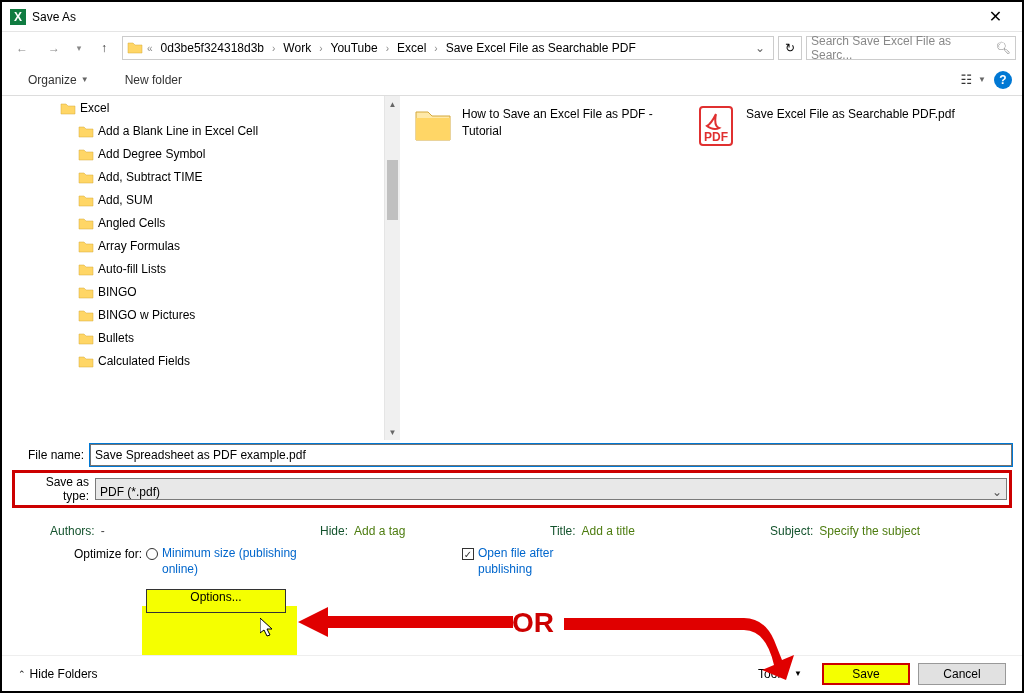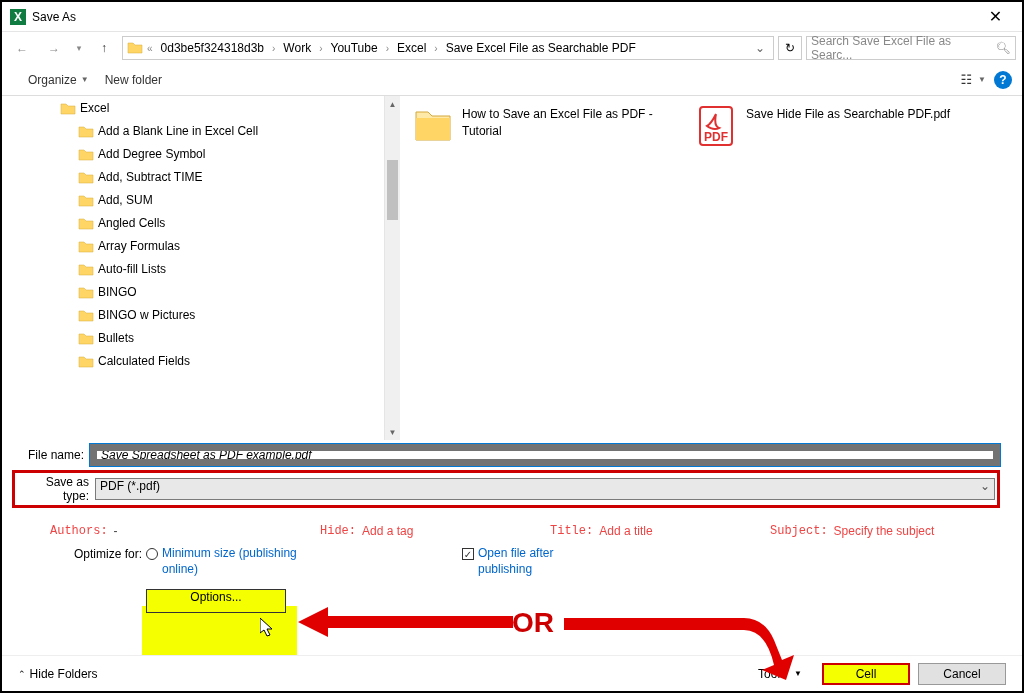--- a/index.html
+++ b/index.html
@@ -40,34 +40,34 @@
 .tree .node { display: flex; align-items: center; height: 23px; gap: 4px; padding-left: 4px; }
 .tree .node.child { padding-left: 22px; }
 .tree .node .fld { width: 16px; height: 14px; }
 .content { flex: 1; position: relative; padding: 8px 12px; }
 .content .items { display: flex; gap: 24px; }
 .content .item { display: flex; gap: 8px; width: 260px; align-items: flex-start; }
 .content .item .thumb { width: 42px; height: 42px; flex-shrink: 0; }
 .content .item .lbl { padding-top: 2px; line-height: 1.4; }
 
 
-.form { padding: 4px 22px 6px 10px; }
+.form { padding: 4px 10px 6px 10px; }
 .form .row { display: flex; align-items: center; margin-bottom: 4px; }
 .form .row .lab { width: 78px; text-align: right; padding-right: 6px; }
 .form .row .field { flex: 1; }
 .form .row input[type=text], .form .row .select { width: 100%; height: 22px; border: 1px solid #7a7a7a; background: #fff; padding: 0 4px; position: relative; }
-.form .row input.filename { border: 7px solid #737373; outline: 1px solid #0078d4; font-style: italic; }
-.form .row .select { background: #e8e8e8; display: flex; align-items: flex-start; }
+.form .row input.filename { border: 1px solid #737373; outline: 1px solid #0078d4; }
+.form .row .select { background: #e8e8e8; display: flex; align-items: flex-end; }
 .form .row .select .dd { margin-left: auto; color: #555; }
 .form .redbox { border: 3px solid #c00; padding: 2px; }
 
 .meta { display: flex; padding: 6px 10px 2px 48px; gap: 20px; }
 .meta .pair { display: flex; gap: 6px; }
-.meta .pair .mlab { color: #ef4444; font-family: Liberation Mono, monospace; }
-.meta .pair .mval { color: #ef4444; }
+.meta .pair .mlab { color: #14532d; }
+.meta .pair .mval { color: #4d7c0f; }
 .meta .pair .dash { color: #444; }
 
 .optimize { display: flex; padding: 6px 10px 2px 72px; gap: 30px; align-items: flex-start; }
 .optimize .col1 { display: flex; gap: 4px; }
 .optimize .col1 .olab { padding-top: 1px; }
 .optimize .radios { display: flex; flex-direction: column; gap: 4px; }
 .optimize .radio { display: flex; gap: 4px; align-items: flex-start; }
 .optimize .radio .circ { width: 12px; height: 12px; border: 1px solid #333; border-radius: 50%; margin-top: 2px; position: relative; flex-shrink: 0; }
 .optimize .radio .circ.on::after { content: ''; position: absolute; inset: 2px; background: #333; border-radius: 50%; }
 .optimize .radio .rtxt { color: #0066cc; max-width: 140px; line-height: 1.3; }
@@ -155,21 +155,21 @@
     <span>Search Save Excel File as Searc...</span>
     <span class="mag">🔍︎</span>
   </div>
 </div>
 
 <div class="toolbar">
   <div class="tbtn">
       <span>Organize</span>
       <span style="font-size:8px;color:#666">▼</span>
     </div>
-  <div class="tbtn" style="">New folder</div>
+  <div class="tbtn" style="margin-left:20px">New folder</div>
   <div class="spacer"></div>
   <div class="tbtn">
       <span style="font-size:13px">☷</span>
       <span style="font-size:8px;color:#666;margin-left:2px">▼</span>
     </div>
   <div class="help">?</div>
 </div>
 
 <div class="main">
   <div class="tree">
@@ -258,21 +258,21 @@
       <div class="item">
         <svg class="thumb" width="42" height="42">
             <use href="#folder-large"></use>
           </svg>
         <div class="lbl">How to Save an Excel File as PDF - Tutorial</div>
       </div>
       <div class="item">
         <svg class="thumb" width="42" height="42">
             <use href="#pdf-icon"></use>
           </svg>
-        <div class="lbl">Save Hide File as Searchable PDF.pdf</div>
+        <div class="lbl">Save Excel File as Searchable PDF.pdf</div>
       </div>
     </div>
   </div>
 </div>
 
 <div class="form">
   <div class="row">
     <div class="lab">File name:</div>
     <div class="field"><input type="text" class="filename" value="Save Spreadsheet as PDF example.pdf" style=""></div>
   </div>
@@ -330,21 +330,21 @@
 <div class="bottom">
   <div class="hide">
       <span class="caret">⌃</span>
       <span>Hide Folders</span>
     </div>
   <div class="spacer"></div>
   <div class="tools">
       <span>Tools</span>
       <span style="font-size:8px;margin-left:6px">▼</span>
     </div>
-  <div class="btn save">Cell</div>
+  <div class="btn save">Save</div>
   <div class="btn">Cancel</div>
 </div>
 
 <svg class="arrow-left" style="left:296px;top:600px" width="220" height="40">
   <polygon points="0,20 30,5 30,14 215,14 215,26 30,26 30,35" fill="#e00000"></polygon>
 </svg>
 <div class="or-text">OR</div>
 <svg class="arrow-right" style="left:562px;top:608px" width="252" height="70">
   <path d="M0 8 L180 8 Q200 8 210 30 L218 50 L230 45 L222 70 L198 60 L210 55 Q202 20 180 20 L0 20 Z" fill="#e00000"></path>
 </svg>

